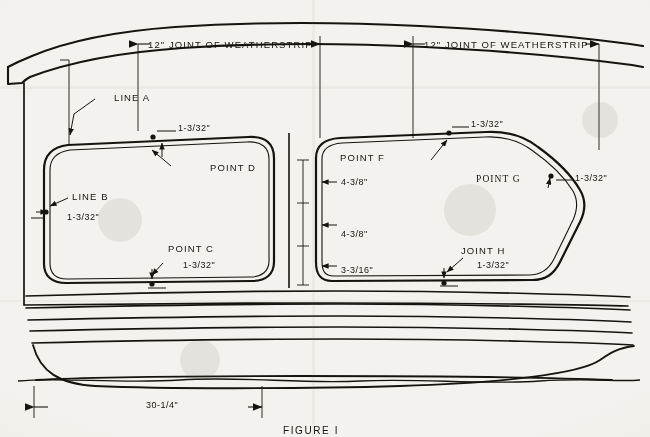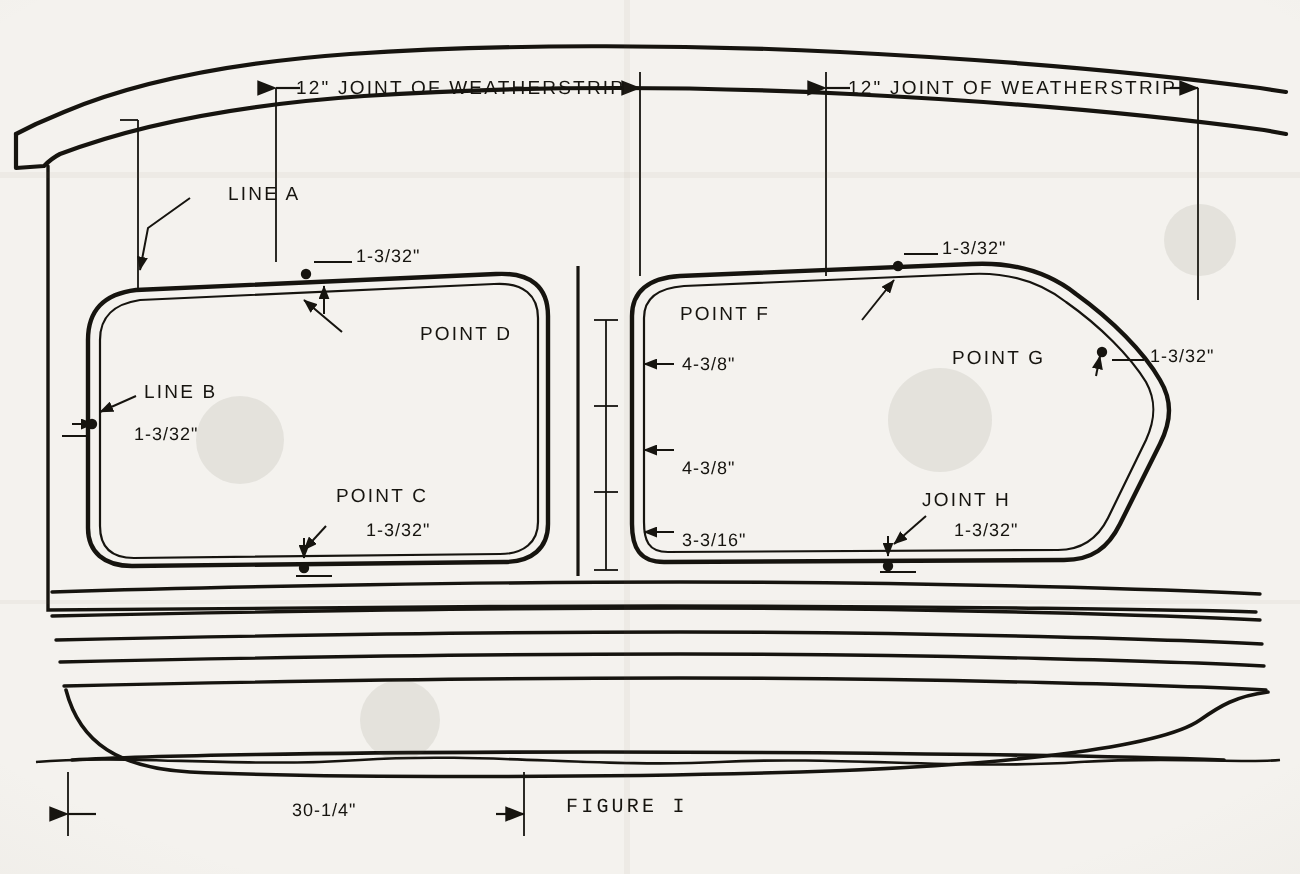--- a/index.html
+++ b/index.html
@@ -248,33 +248,33 @@
   <div class="lbl big" style="left:424px; top:40px;">12" JOINT OF WEATHERSTRIP</div>
 
   <div class="lbl big" style="left:88px; top:93px;padding-left:26px;">LINE  A</div>
 
   <div class="lbl dim" style="left:178px; top:124px;">1-3/32"</div>
   <div class="lbl big" style="left:170px; top:163px;margin-left:40px;">POINT D</div>
 
   <div class="lbl dim" style="left:471px; top:120px;">1-3/32"</div>
   <div class="lbl big" style="left:340px; top:153px;">POINT F</div>
 
-  <div class="lbl big" style="left:476px; top:175px;">POINT G</div>
+  <div class="lbl big" style="left:476px; top:175px;font-family:Liberation Serif, serif;">POINT G</div>
   <div class="lbl dim" style="left:575px; top:174px;">1-3/32"</div>
 
   <div class="lbl big" style="left:72px; top:192px;">LINE B</div>
   <div class="lbl dim" style="left:67px; top:213px;">1-3/32"</div>
 
   <div class="lbl big" style="left:168px; top:244px;text-align:right;">POINT C</div>
   <div class="lbl dim" style="left:183px; top:261px;">1-3/32"</div>
 
   <div class="lbl big" style="left:461px; top:246px;">JOINT H</div>
   <div class="lbl dim" style="left:477px; top:261px;">1-3/32"</div>
 
   <div class="lbl dim" style="left:341px; top:178px;">4-3/8"</div>
   <div class="lbl dim" style="left:341px; top:230px;">4-3/8"</div>
   <div class="lbl dim" style="left:341px; top:266px;">3-3/16"</div>
 
   <div class="lbl dim" style="left:146px; top:401px;">30-1/4"</div>
 
-  <div class="lbl fig" style="left:283px; top:400px;font-family:Liberation Mono, monospace;">FIGURE I</div>
+  <div class="lbl fig" style="left:283px; top:426px;">FIGURE I</div>
 
 </div>
 
 </body></html>

